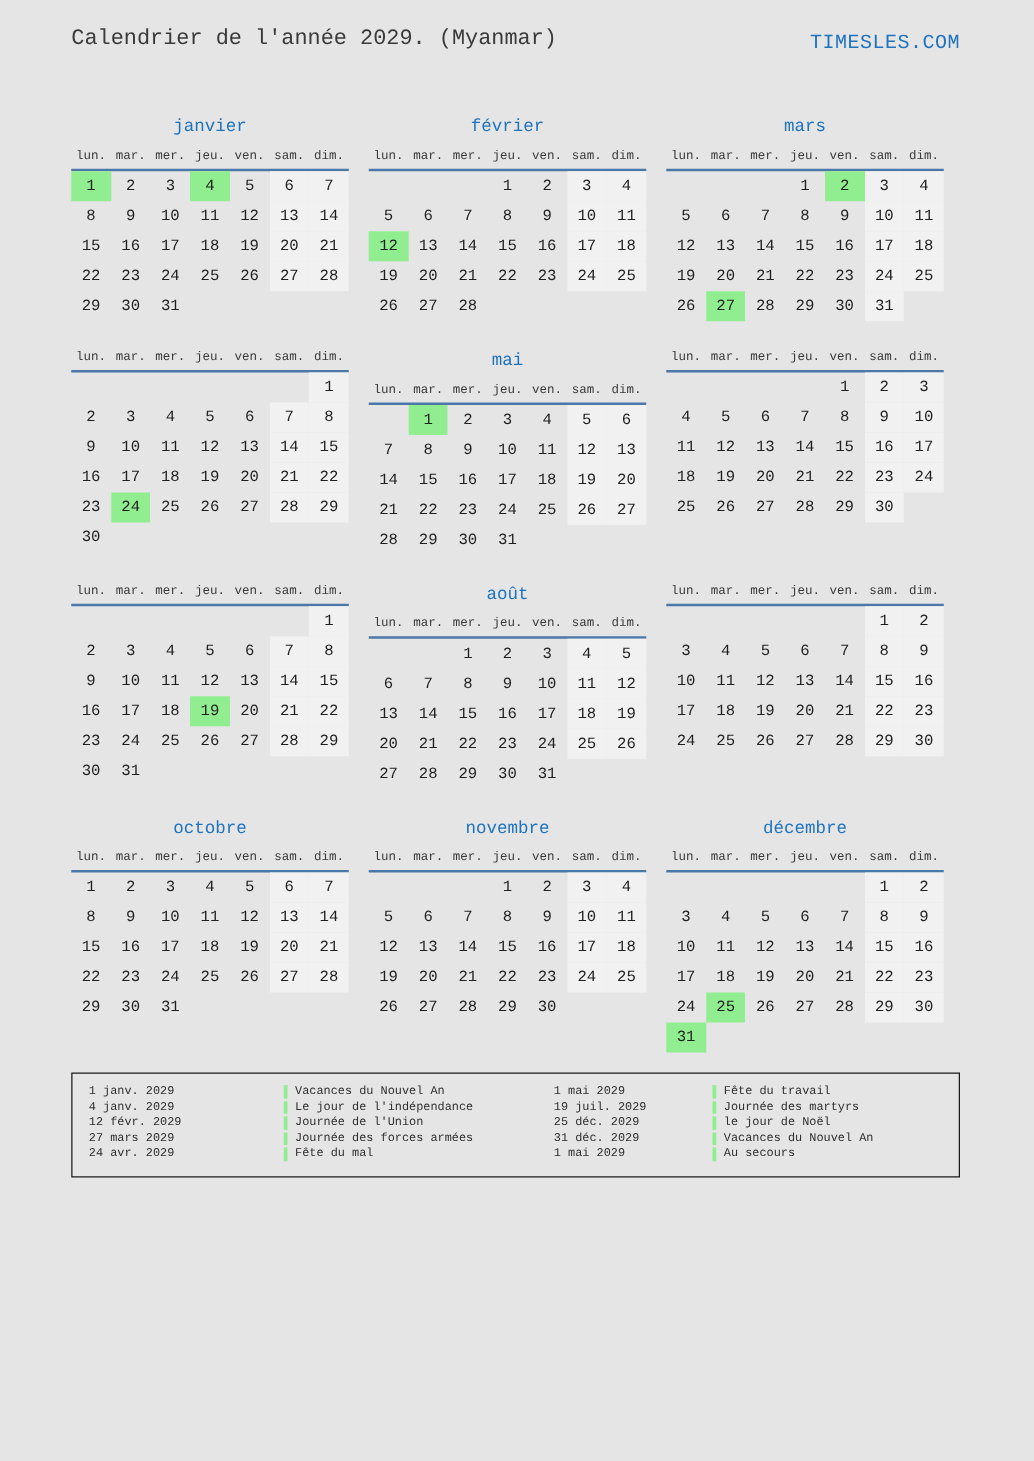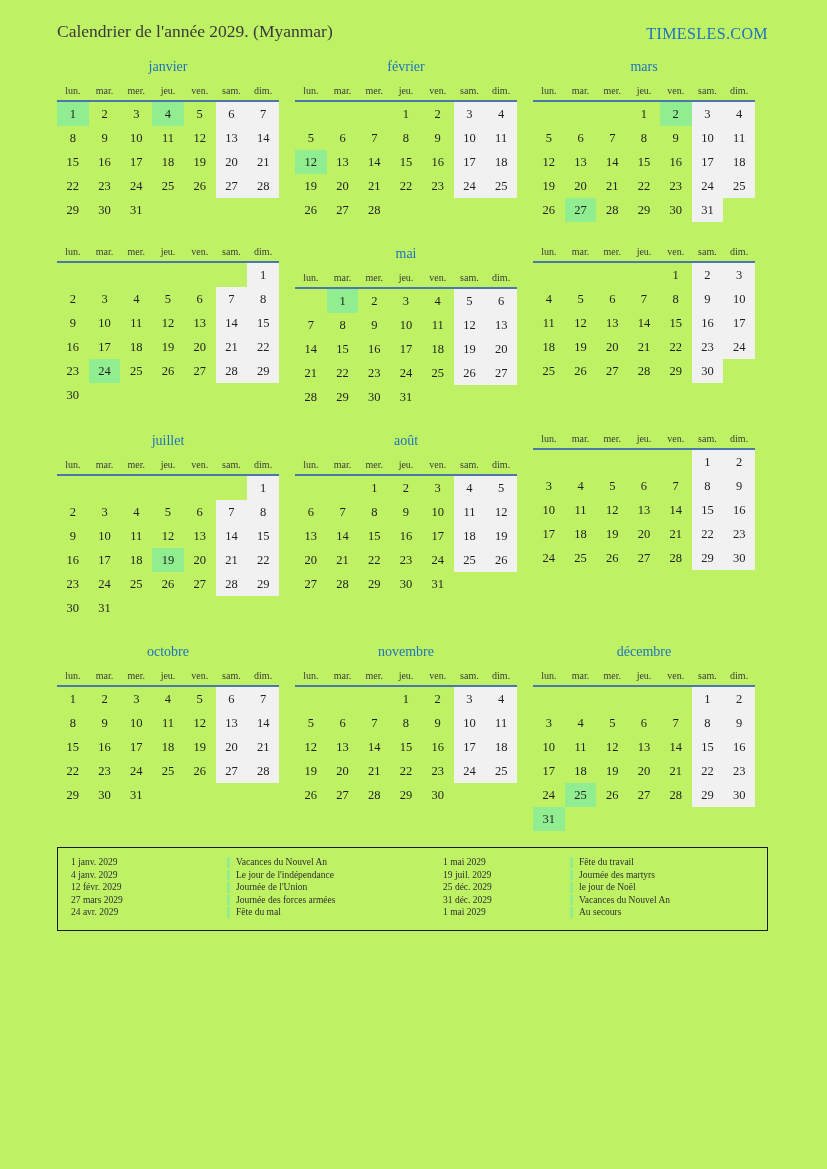--- a/index.html
+++ b/index.html
@@ -1,37 +1,37 @@
 <!DOCTYPE html>
 <html style="--holiday-green: #90ee90; --title-blue: #1e73be; --weekend-gray: #f1f1f1; --header-line-blue: #4a78a8;"><head>
 <meta charset="utf-8">
 <style>
   * { box-sizing: border-box; }
   html, body { margin: 0; padding: 0; background: #ffffff; }
   .page {
     width: 827px; height: 1169px;
-    background: #bef264;
+    background: #e5e5e5;
     position: relative;
     overflow: hidden;
     padding: 20px 59px 0 57px;
-    font-family: Liberation Serif, serif;
+    font-family: Liberation Mono, monospace;
   }
   
   .header { display: flex; justify-content: space-between; align-items: flex-start; }
   .title {
     margin: 0; font-size: 17.5px; font-weight: normal;
     color: #3a3a3a; line-height: 22px;
   }
   .site {
     font-size: 16px; letter-spacing: 0.4px; margin-top: 5px;
     color: var(--title-blue, #1e73be); text-decoration: none; cursor: pointer;
   }
   
   .months {
-    margin-top: 14px;
+    margin-top: 49px;
     display: grid;
     grid-template-columns: repeat(3, 222px);
     column-gap: 16px;
     row-gap: 22px;
     align-items: start;
   }
   .month { width: 222px; }
   .month-title {
     text-align: center; color: var(--title-blue, #1e73be);
     font-size: 14px; line-height: 20px; margin: 0 0 6px 0; font-weight: normal;
@@ -423,21 +423,20 @@
           <div class="day">25</div>
           <div class="day">26</div>
           <div class="day">27</div>
           <div class="day">28</div>
           <div class="day">29</div>
           <div class="day weekend">30</div>
           <div class="day"></div>
         </div>
       </div>
       <div class="month">
-        <div class="month-title">juillet</div>
         <div class="weekdays">
           <div class="weekday">lun.</div>
           <div class="weekday">mar.</div>
           <div class="weekday">mer.</div>
           <div class="weekday">jeu.</div>
           <div class="weekday">ven.</div>
           <div class="weekday">sam.</div>
           <div class="weekday">dim.</div>
         </div>
         <div class="week">

